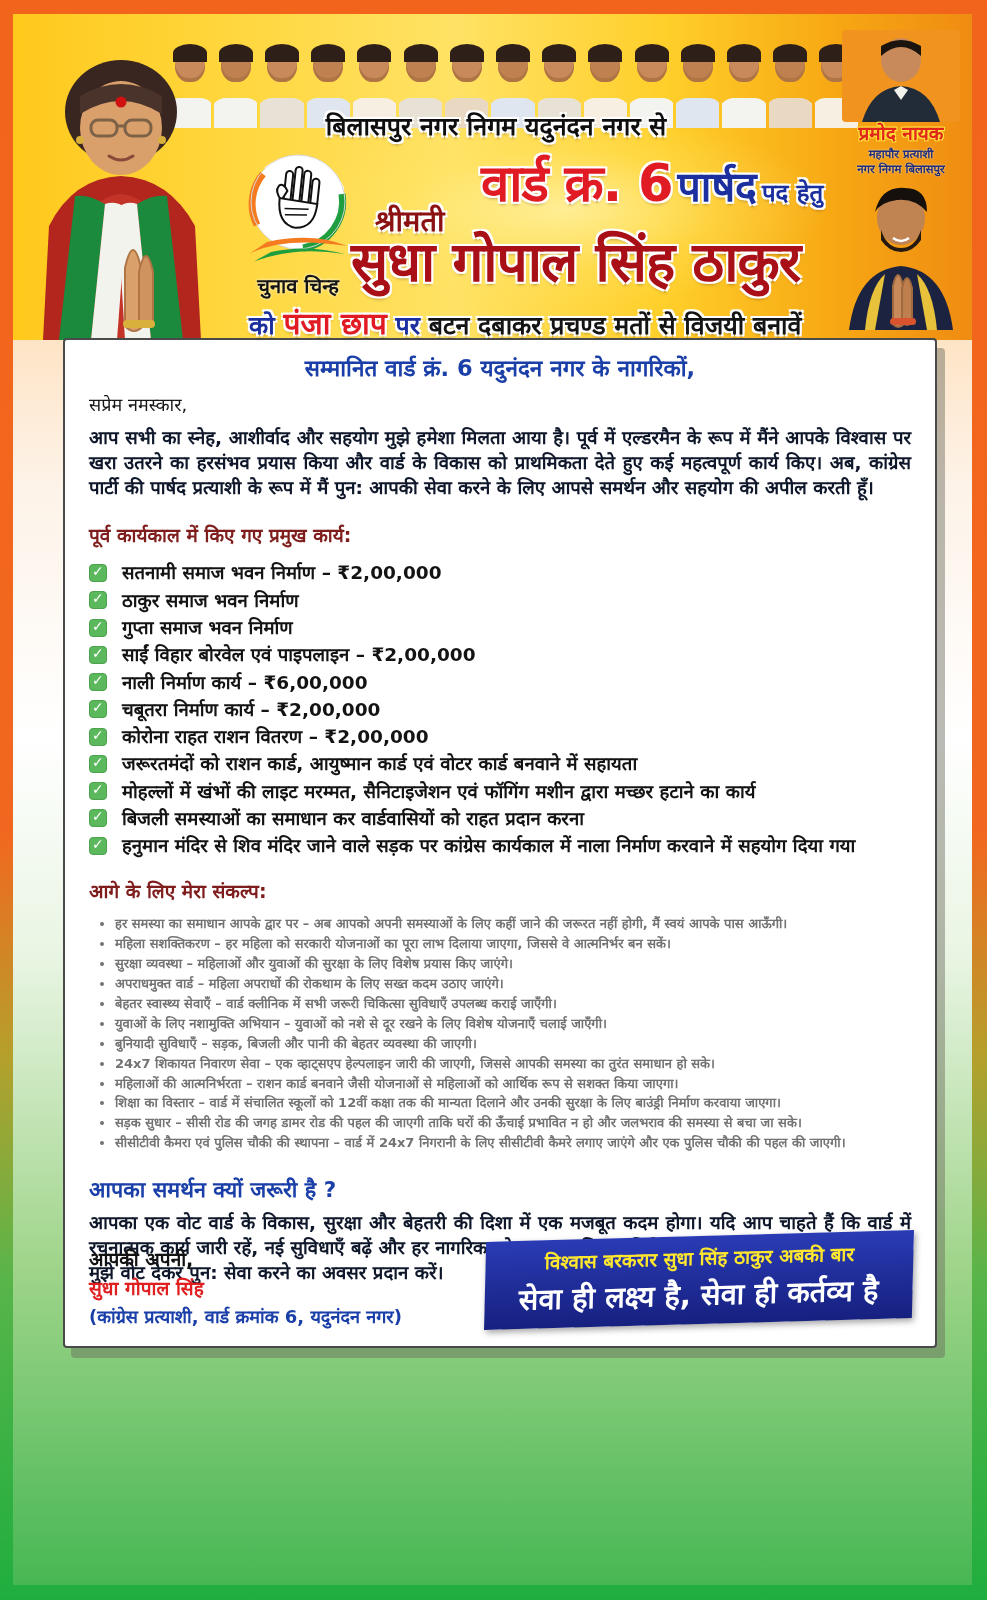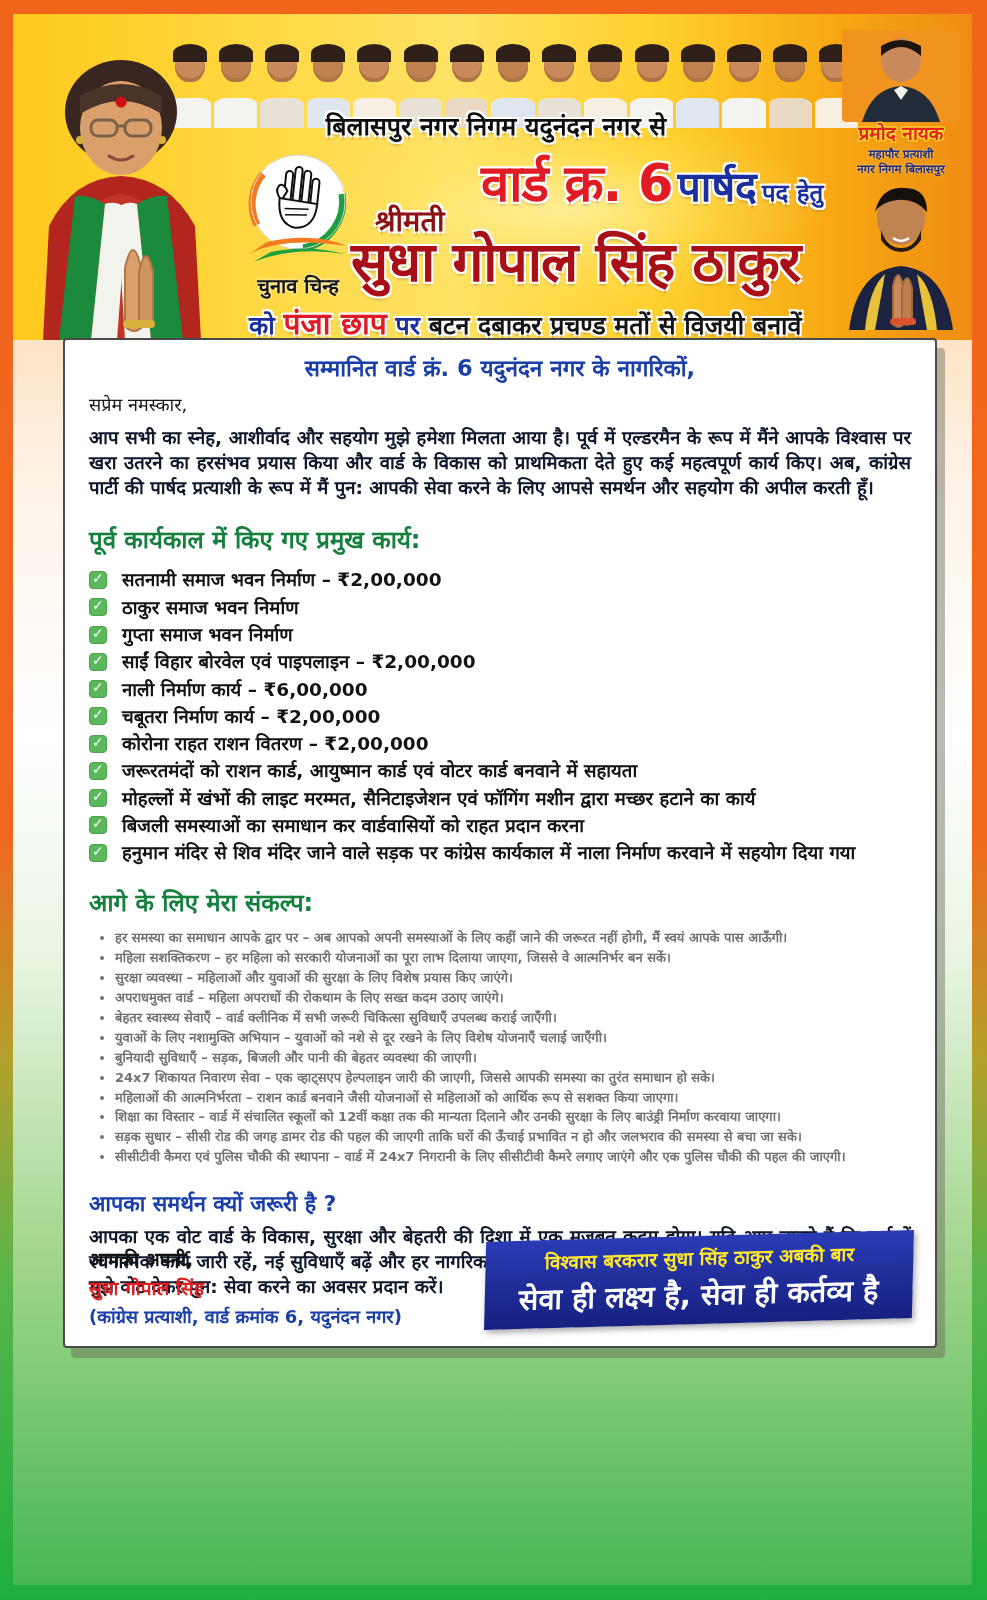--- a/index.html
+++ b/index.html
@@ -43,21 +43,21 @@
   .h-name{position:absolute;left:338px;top:208px;width:618px;font-size:55px;font-weight:800;color:#a80f16;z-index:5;white-space:nowrap;letter-spacing:-1px;}
   .h-cta{position:absolute;left:236px;top:288px;width:640px;text-align:left;z-index:5;font-size:25px;font-weight:800;color:#141414;white-space:nowrap;}
   .cta-blue{color:#1b2f9e;}
   .cta-red{color:#e01b24;font-size:30px;}
   
   .letter{position:absolute;left:63px;top:338px;width:874px;height:1010px;background:#fff;
     border:2px solid #4a4a4a;border-radius:4px;box-shadow:8px 10px 0 rgba(104,104,92,.45);padding:12px 24px 0;overflow:hidden;z-index:4;}
   .letter-title{text-align:center;font-size:22.5px;font-weight:800;color:#1a3fa8;}
   .salutation{margin-top:9px;font-size:18px;font-weight:400;color:#171717;}
   .para{margin-top:9px;font-size:18.5px;font-weight:700;color:#0f172a;line-height:1.36;text-align:justify;}
-  .sec-heading{margin-top:22px;font-size:24px;font-weight:800;color:#15803d;}
+  .sec-heading{margin-top:22px;font-size:19px;font-weight:800;color:#7f1d1d;}
   .sec-heading.blue{color:#1a3fa8;font-size:21.5px;}
   .checklist{list-style:none;margin:14px 0 0;padding:0;}
   .checklist li{display:flex;align-items:center;gap:15px;margin-bottom:6px;font-size:18.5px;font-weight:700;color:#131313;line-height:1.15;}
   .check-icon{flex:0 0 auto;width:18px;height:18px;border-radius:4px;background:#5cb85c;border:1px solid #4ca34c;position:relative;}
   .check-icon::before{content:"✓";position:absolute;left:2px;top:-2px;color:#fff;font-size:14px;font-weight:800;}
   .bullets{margin:12px 0 0;padding:0 0 0 26px;}
   .bullets li{font-size:13px;font-weight:700;color:#737373;line-height:1.3;margin-bottom:3px;}
   .support-para{margin-top:7px;}
   .bottom-row{position:absolute;left:24px;right:20px;bottom:14px;height:110px;}
   .signoff{position:absolute;left:0;bottom:4px;}

